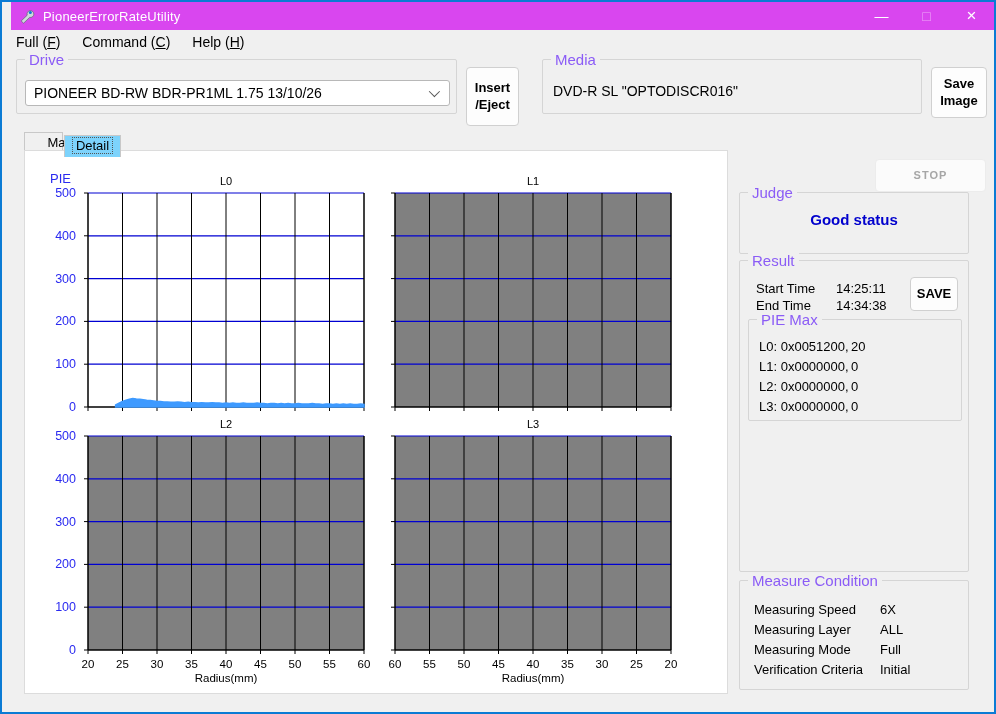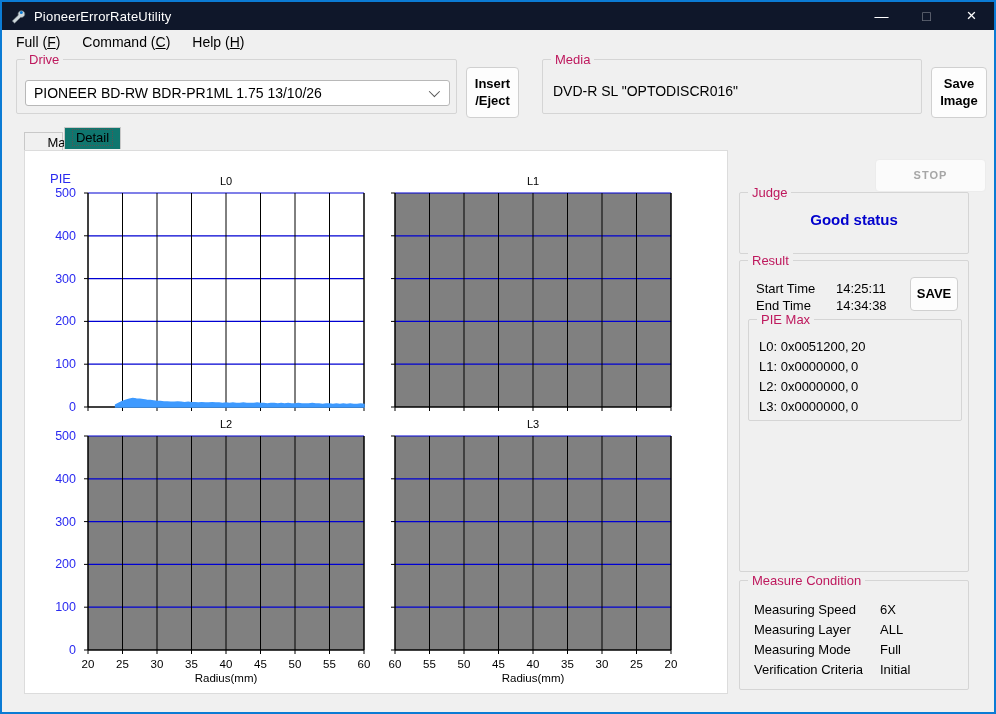--- a/index.html
+++ b/index.html
@@ -4,22 +4,22 @@
 <style>
   * { margin:0; padding:0; box-sizing:border-box; }
   html,body { background:#e8e8e8; }
   body { font-family:"Liberation Sans", sans-serif; }
   .window {
     position:relative; width:996px; height:714px;
     border:2px solid #0b7bd4; background:#f0f0f0; overflow:hidden;
   }
   
   .titlebar {
-    position:absolute; left:0; top:0; right:0; height:28px;
-    background:#0f172a; color:#fff; display:flex; align-items:center;
+    position:absolute; left:9px; top:0; right:0; height:28px;
+    background:#d946ef; color:#fff; display:flex; align-items:center;
   }
   .titlebar .app-icon { width:16px; height:16px; margin:0 8px 0 8px; flex:0 0 auto; }
   .titlebar .title { font-size:13px; letter-spacing:.2px; }
   .caption-buttons { margin-left:auto; display:flex; height:100%; }
   .cap-btn { width:45px; height:100%; display:flex; align-items:center; justify-content:center;
              color:#fff; font-size:14px; cursor:default; }
   .cap-btn.dim { opacity:.5; }
   
   .menubar {
     position:absolute; left:0; top:28px; right:0; height:24px;
@@ -27,21 +27,21 @@
     padding-left:14px; font-size:14px; color:#000;
   }
   .menu-item { white-space:pre; }
   .menu-item u { text-decoration:underline; }
   
   .groupbox {
     position:absolute; border:1px solid #d5d5d5; border-radius:2px;
   }
   .groupbox > .gb-label {
     position:absolute; top:-8px; left:8px; background:#f0f0f0;
-    padding:0 4px; font-size:13px; color:#be185d; line-height:15px;
+    padding:0 4px; font-size:15px; color:#8b5cf6; line-height:15px;
   }
   
   .btn {
     position:absolute; background:#fdfdfd; border:1px solid #d0d0d0;
     border-radius:4px; font-weight:bold; font-size:13px; color:#000;
     display:flex; flex-direction:column; align-items:center; justify-content:center;
     line-height:1.25; cursor:default; text-align:center;
   }
   .btn.disabled { background:#fbfbfb; border-color:#ececec; color:#a6a6a6; }
   
@@ -56,21 +56,21 @@
     transform:rotate(45deg) translateY(-2px);
   }
   .media-value { position:absolute; left:10px; top:23px; font-size:14px; color:#000; }
   
   .tab {
     position:absolute; font-size:13px; color:#000; text-align:center;
     border:1px solid #c8c8c8; border-bottom:none;
     display:flex; align-items:flex-start; justify-content:center; padding-top:2px;
   }
   .tab.unselected { top:130px; height:18px; background:#f0f0f0; z-index:1; }
-  .tab.selected  { top:125px; height:22px; background:#0f766e; z-index:3; }
+  .tab.selected  { top:133px; height:22px; background:#7dd3fc; z-index:3; }
   .tab.selected .tab-inner { outline:1px dotted #555; padding:0 3px; }
   .tabpage {
     position:absolute; left:22px; top:148px; width:704px; height:544px;
     background:#fff; border:1px solid #dcdcdc; z-index:2;
   }
   
   .label13 { font-size:13px; color:#000; position:absolute; }
   .judge-status {
     position:absolute; left:0; right:0; top:18px; text-align:center;
     font-size:15px; font-weight:bold; color:#0000cd;
@@ -107,21 +107,21 @@
   </div>
 
   <div class="groupbox" style="left:14px; top:57px; width:441px; height:55px;">
     <span class="gb-label">Drive</span>
     <div class="combobox">
       <span>PIONEER BD-RW BDR-PR1ML 1.75 13/10/26</span>
       <span class="combo-chevron"></span>
     </div>
   </div>
 
-  <div class="btn" style="left:464px; top:65px; width:53px; height:51px;">
+  <div class="btn" style="left:464px; top:65px; width:53px; height:59px;">
     <span>Insert</span>
     <span>/Eject</span>
   </div>
 
   <div class="groupbox" style="left:540px; top:57px; width:380px; height:55px;">
     <span class="gb-label">Media</span>
     <span class="media-value">DVD-R SL "OPTODISCR016"</span>
   </div>
 
   <div class="btn" style="left:929px; top:65px; width:56px; height:51px;">

